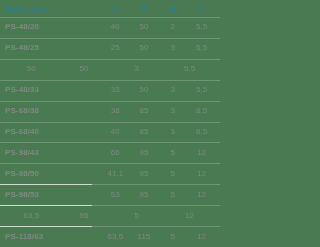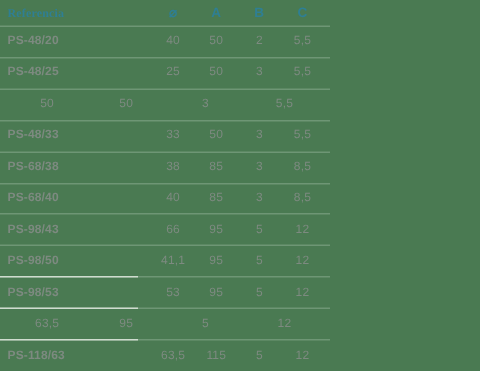--- a/index.html
+++ b/index.html
@@ -70,21 +70,20 @@
     flex: 1 1 0;
     text-align: center;
     color: #7d8a80;
   }
   .row.header .cell {
     color: #2f7f93;
     font-weight: bold;
   }
   .row.header .c-ref {
     font-size: 8px;
-    font-family: Liberation Serif, serif;
   }
   .row.header .c-num {
     font-size: 9px;
   }
 </style>
 </head>
 <body>
 
 <div id="spec-table">
   <div class="row header">

